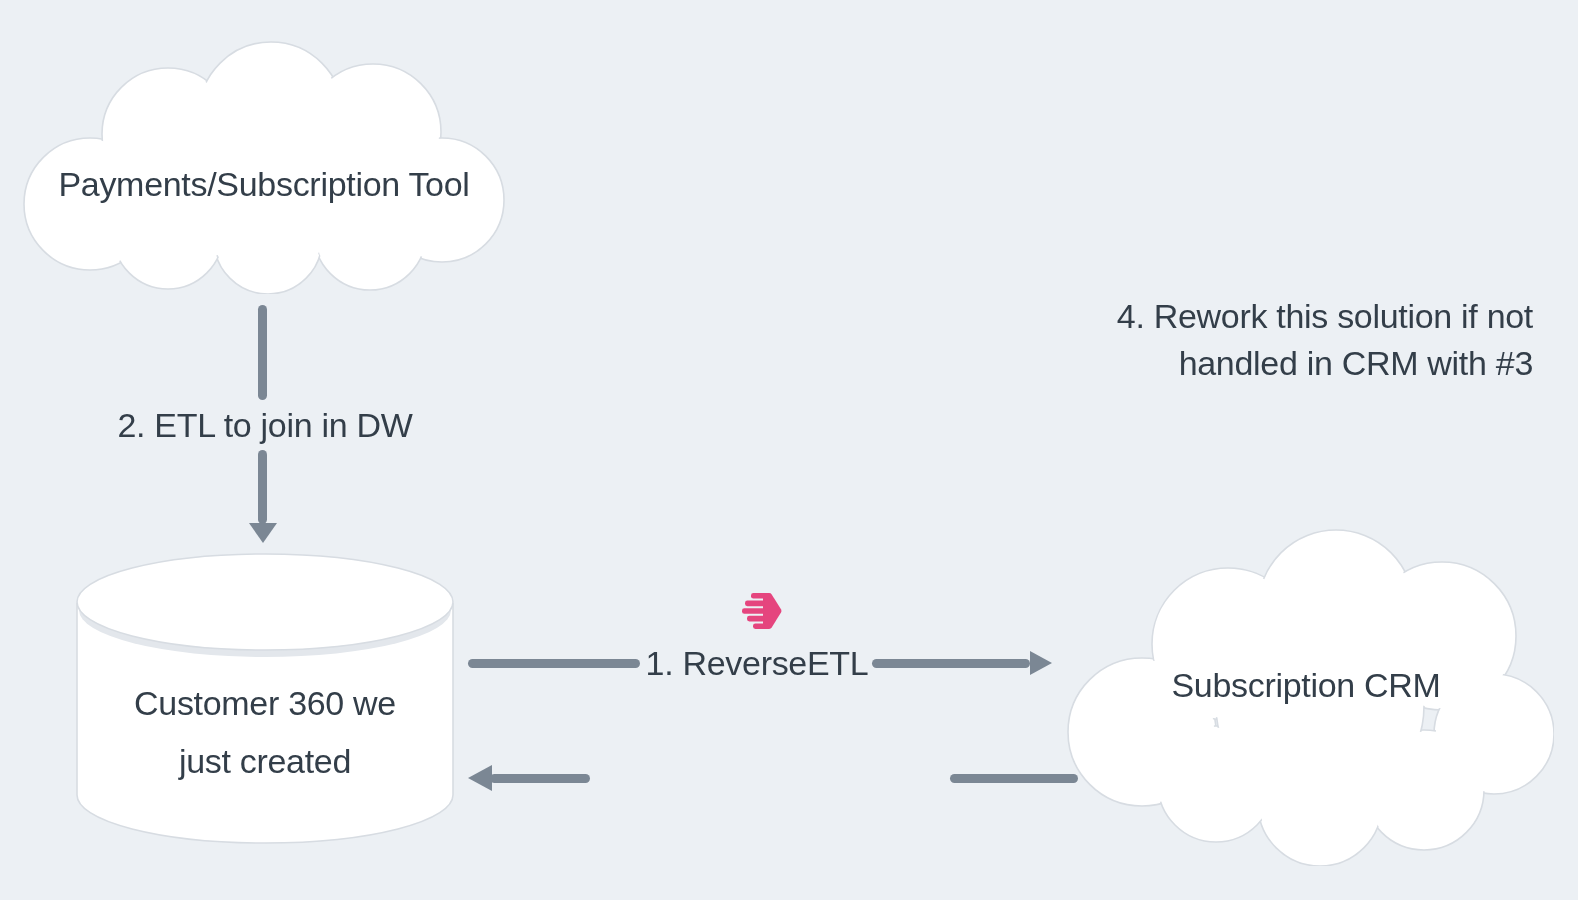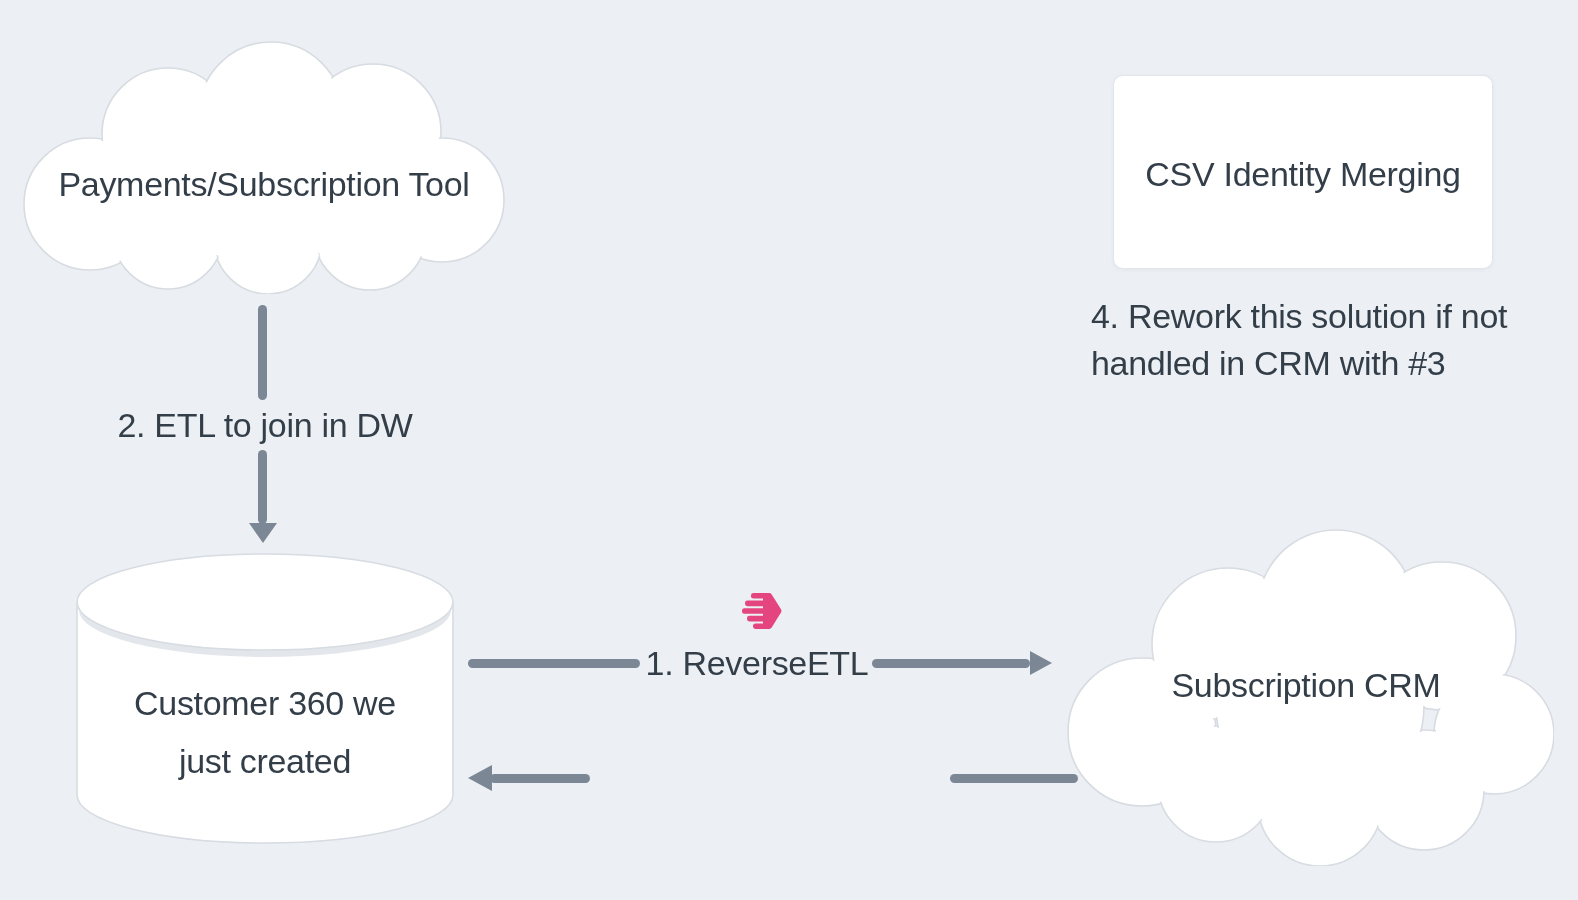--- a/index.html
+++ b/index.html
@@ -13,21 +13,21 @@
   .label{
     position:absolute;font-size:34px;line-height:38px;letter-spacing:-0.3px;
     text-align:center;color:#333E49;white-space:nowrap;
   }
   .cloud-label{left:0;right:0;}
   .cyl-label{left:50px;width:290px;line-height:58px;white-space:normal;}
   .box-label{left:0;right:0;}
   .arrow-label{z-index:3;}
   .note{
     position:absolute;font-size:34px;line-height:47px;letter-spacing:-0.3px;
-    color:#333E49;text-align:left;white-space:normal;
+    color:#333E49;text-align:right;white-space:normal;
   }
   .hline,.vline{position:absolute;background:#7B8794;border-radius:5px;z-index:2;}
   .hline{height:9px;}
   .vline{width:9px;}
   .tri{position:absolute;width:0;height:0;z-index:2;}
   .tri-down{border-left:14px solid transparent;border-right:14px solid transparent;border-top:20px solid #7B8794;}
   .tri-right{border-top:12px solid transparent;border-bottom:12px solid transparent;border-left:22px solid #7B8794;}
   .tri-left{border-top:13px solid transparent;border-bottom:13px solid transparent;border-right:24px solid #7B8794;}
   .csv-box{
     position:absolute;background:#FFFFFF;border:1.5px solid #E2E6EB;border-radius:10px;
@@ -123,19 +123,16 @@
           <circle cx="436" cy="212" r="58.2"></circle>
           <circle cx="366" cy="268" r="58.2"></circle>
           <circle cx="262" cy="282" r="60.2"></circle>
           <circle cx="158" cy="262" r="56.2"></circle>
           <circle cx="262" cy="184" r="102.2"></circle>
         </g>
       </svg>
     <div class="label cloud-label" style="top:144px">Subscription CRM</div>
   </div>
 
-  <div class="csv-box" style="left:1113px;top:75px;width:378px;height:192px">
-    <div class="label box-label" style="top:79px">CSV Identity Merging</div>
-  </div>
 
   <div class="note" style="left:1091px;top:293px;width:442px">4. Rework this solution if not handled in CRM with #3</div>
 
 </div>
 
 </body></html>

